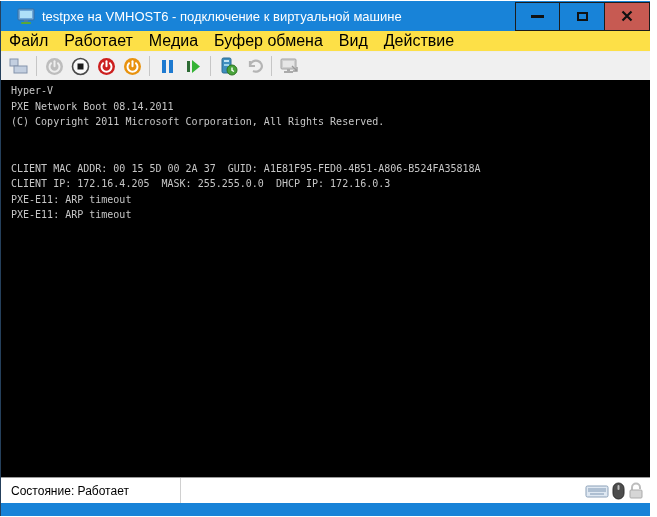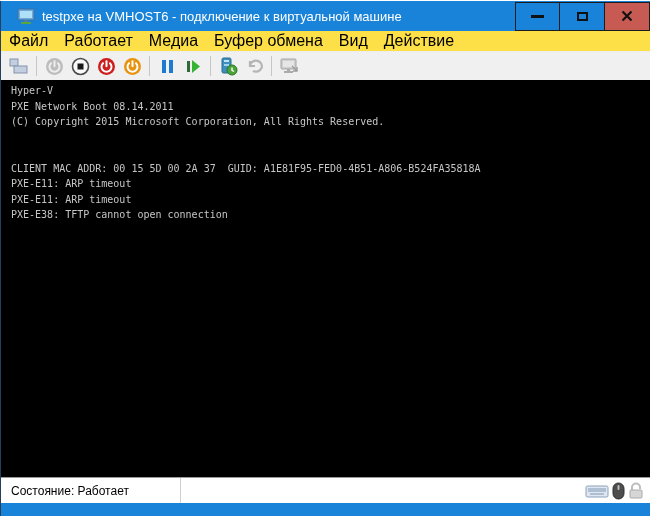--- a/index.html
+++ b/index.html
@@ -170,27 +170,27 @@
         <rect x="8" y="11" width="3" height="2" fill="#ababab"></rect>
         <rect x="5" y="13" width="9" height="2" fill="#ababab"></rect>
         <path d="M13 8 l5 5 m0 -4 v4 h-4" stroke="#9a9a9a" stroke-width="1.4" fill="none"></path>
       </svg>
     </div>
   </div>
 
   <div class="console">
     <div class="console-line">Hyper-V</div>
     <div class="console-line">PXE Network Boot 08.14.2011</div>
-    <div class="console-line">(C) Copyright 2015 Microsoft Corporation, All Rights Reserved.</div>
+    <div class="console-line">(C) Copyright 2011 Microsoft Corporation, All Rights Reserved.</div>
     <div class="console-line"></div>
     <div class="console-line"></div>
     <div class="console-line">CLIENT MAC ADDR: 00 15 5D 00 2A 37  GUID: A1E81F95-FED0-4B51-A806-B524FA35818A</div>
+    <div class="console-line">CLIENT IP: 172.16.4.205  MASK: 255.255.0.0  DHCP IP: 172.16.0.3</div>
     <div class="console-line">PXE-E11: ARP timeout</div>
     <div class="console-line">PXE-E11: ARP timeout</div>
-    <div class="console-line">PXE-E38: TFTP cannot open connection</div>
   </div>
 
   <div class="statusbar">
     <div class="status-left">
       <span>Состояние: Работает</span>
     </div>
     <div class="status-mid">
       <svg width="24" height="16" viewBox="0 0 24 16">
         <rect x="1" y="3" width="22" height="11" rx="1.5" fill="#dfe8f2" stroke="#8ba0b8"></rect>
         <rect x="3" y="5" width="18" height="4" fill="#aebfd2"></rect>

